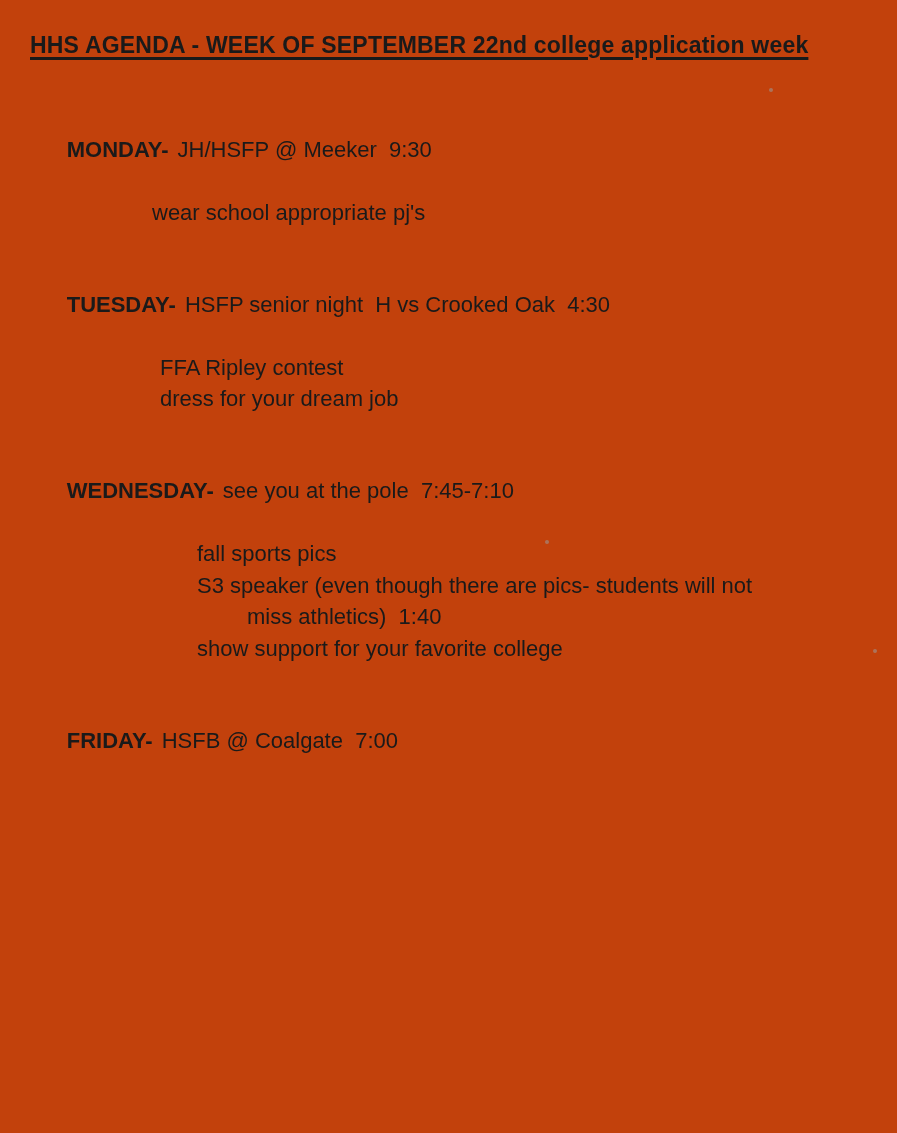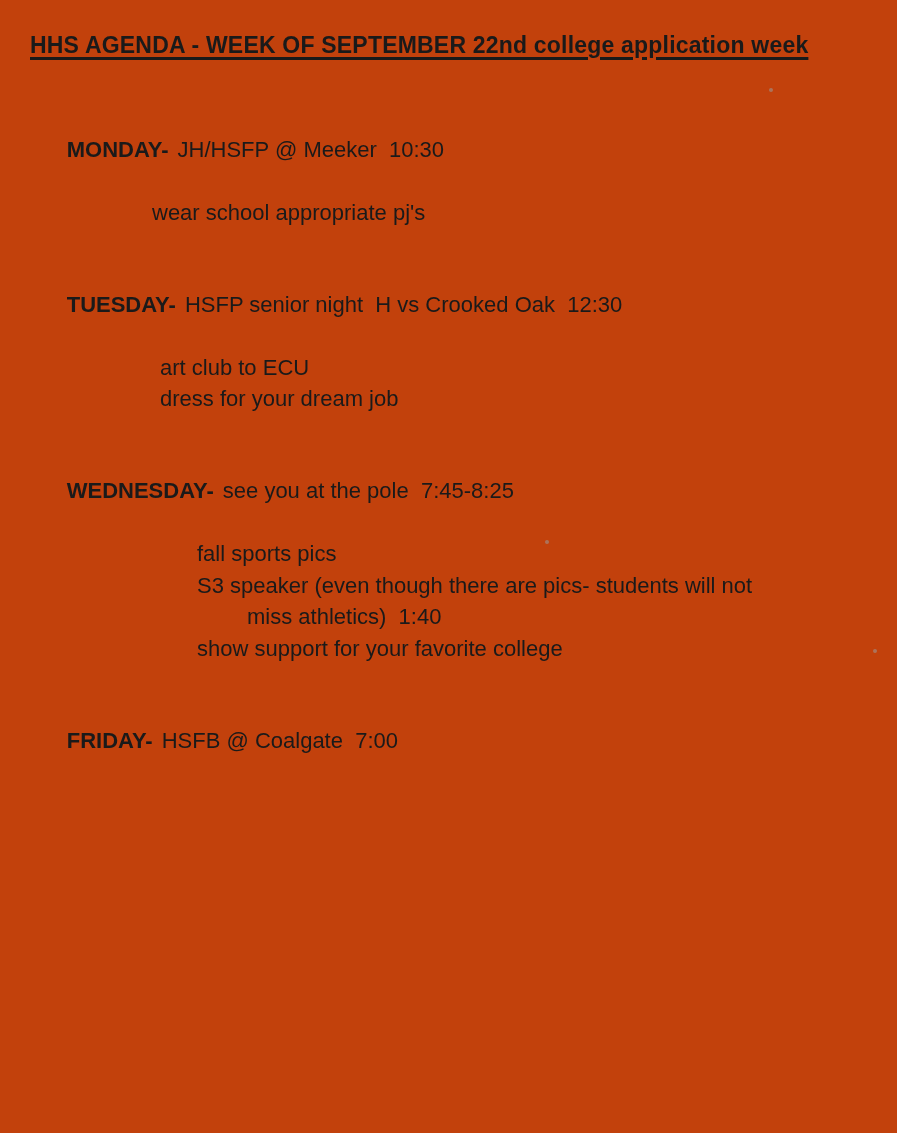--- a/index.html
+++ b/index.html
@@ -40,36 +40,36 @@
 </style>
 </head>
 <body>
 
 <div class="page">
 
   <h1 class="title">HHS AGENDA - WEEK OF SEPTEMBER 22nd college application week</h1>
 
   <section class="day-block">
     <div class="line">
-      <span class="day-label">MONDAY-</span><span>JH/HSFP @ Meeker  10:30</span>
+      <span class="day-label">MONDAY-</span><span>JH/HSFP @ Meeker  9:30</span>
     </div>
     <div class="line" style="padding-left:122px">wear school appropriate pj's</div>
   </section>
 
   <section class="day-block">
     <div class="line">
-      <span class="day-label">TUESDAY-</span><span>HSFP senior night  H vs Crooked Oak  12:30</span>
+      <span class="day-label">TUESDAY-</span><span>HSFP senior night  H vs Crooked Oak  4:30</span>
     </div>
-    <div class="line" style="padding-left:130px">art club to ECU</div>
+    <div class="line" style="padding-left:130px">FFA Ripley contest</div>
     <div class="line" style="padding-left:130px">dress for your dream job</div>
   </section>
 
   <section class="day-block">
     <div class="line">
-      <span class="day-label">WEDNESDAY-</span><span>see you at the pole  7:45-8:25</span>
+      <span class="day-label">WEDNESDAY-</span><span>see you at the pole  7:45-7:10</span>
     </div>
     <div class="line" style="padding-left:167px">fall sports pics</div>
     <div class="line" style="padding-left:167px">S3 speaker (even though there are pics- students will not</div>
     <div class="line" style="padding-left:217px">miss athletics)  1:40</div>
     <div class="line" style="padding-left:167px">show support for your favorite college</div>
   </section>
 
 
   <section class="day-block">
     <div class="line">

